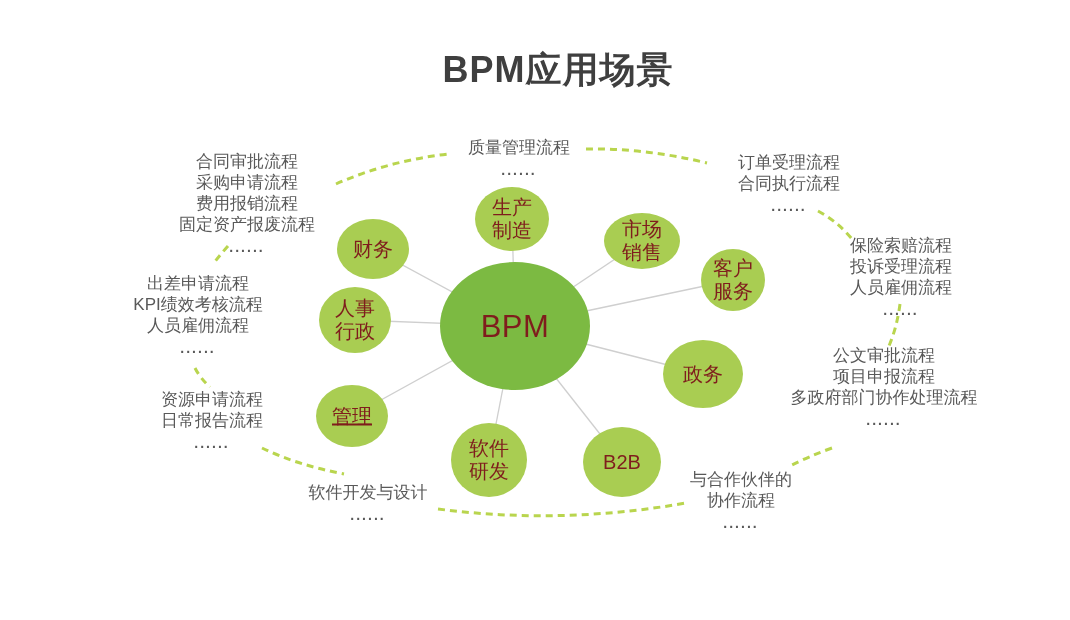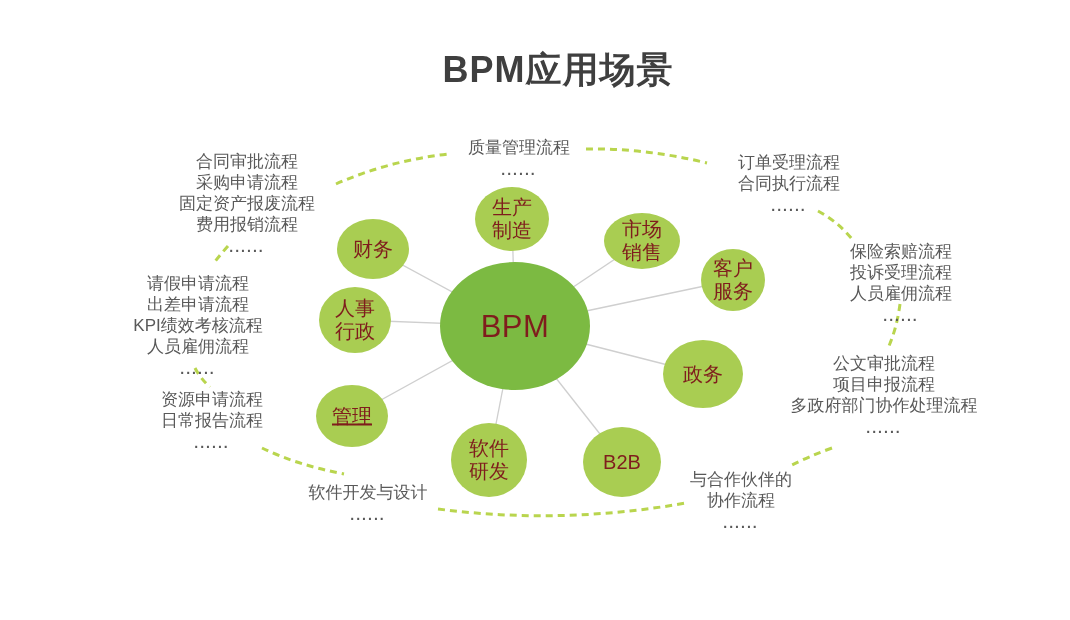--- a/index.html
+++ b/index.html
@@ -102,29 +102,28 @@
     </div>
   <div class="bubble-label" style="left:489px;top:460px;">
       <div class="tline">软件</div>
       <div class="tline">研发</div>
     </div>
 
   <div class="proc" style="left:247px;top:151px;">
     <div>
         <div class="tline">合同审批流程</div>
         <div class="tline">采购申请流程</div>
+        <div class="tline">费用报销流程</div>
         <div class="tline">固定资产报废流程</div>
-        <div class="tline">费用报销流程</div>
       </div>
     <div class="dots">......</div>
   </div>
 
   <div class="proc" style="left:198px;top:273px;">
     <div>
-        <div class="tline">请假申请流程</div>
         <div class="tline">出差申请流程</div>
         <div class="tline">KPI绩效考核流程</div>
         <div class="tline">人员雇佣流程</div>
       </div>
     <div class="dots">......</div>
   </div>
 
   <div class="proc" style="left:212px;top:389px;">
     <div>
         <div class="tline">资源申请流程</div>
@@ -141,30 +140,30 @@
   </div>
 
   <div class="proc" style="left:789px;top:152px;">
     <div>
         <div class="tline">订单受理流程</div>
         <div class="tline">合同执行流程</div>
       </div>
     <div class="dots">......</div>
   </div>
 
-  <div class="proc" style="left:901px;top:235px;margin-top:6px;">
+  <div class="proc" style="left:901px;top:235px;">
     <div>
         <div class="tline">保险索赔流程</div>
         <div class="tline">投诉受理流程</div>
         <div class="tline">人员雇佣流程</div>
       </div>
     <div class="dots">......</div>
   </div>
 
-  <div class="proc" style="left:884px;top:345px;margin-top:8px;">
+  <div class="proc" style="left:884px;top:345px;">
     <div>
         <div class="tline">公文审批流程</div>
         <div class="tline">项目申报流程</div>
         <div class="tline">多政府部门协作处理流程</div>
       </div>
     <div class="dots">......</div>
   </div>
 
   <div class="proc" style="left:741px;top:469px;">
     <div>

